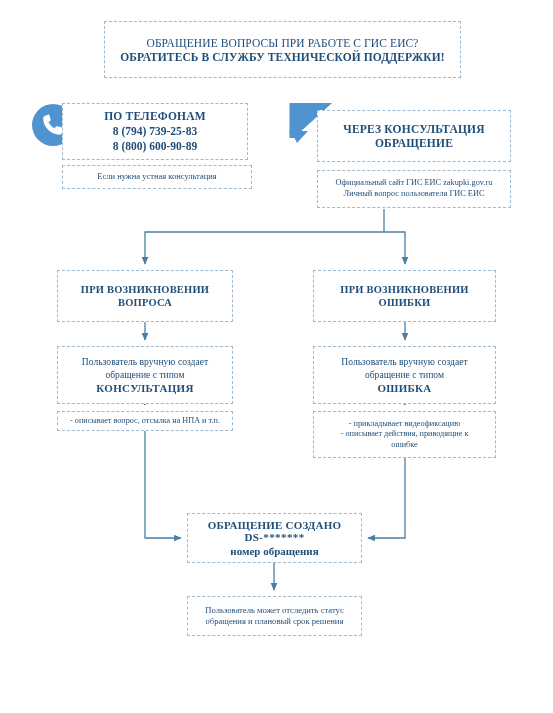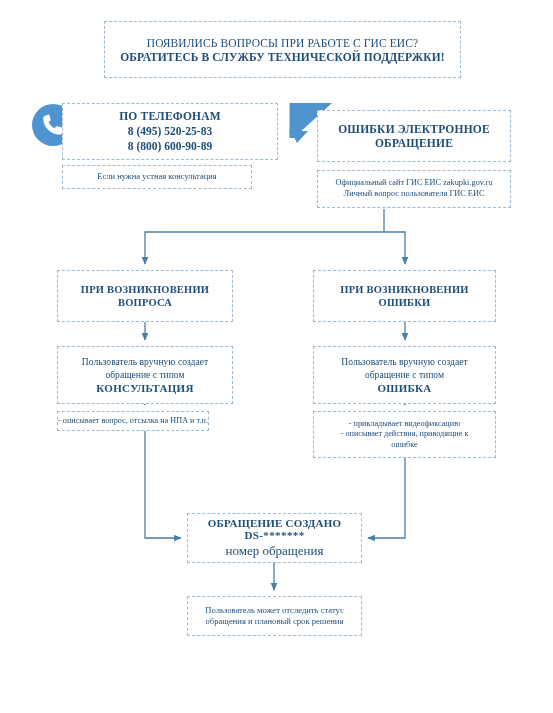--- a/index.html
+++ b/index.html
@@ -48,21 +48,21 @@
     left: 104px; top: 21px;
     width: 357px; height: 57px;
     font-size: 11.5px;
   }
   #header-banner .l1 { font-weight: normal; letter-spacing: .1px; }
   #header-banner .l2 { font-weight: bold; letter-spacing: .1px; margin-top: 2px;}
 
   
   #phone-card {
     left: 62px; top: 103px;
-    width: 216px; height: 57px;
+    width: 186px; height: 57px;
     font-size: 11.5px;
   }
   #phone-card .ttl { font-size: 11.5px; }
   #phone-card .num { font-size: 11.5px; font-weight: bold; line-height: 1.3; }
 
   #phone-note {
     left: 62px; top: 165px;
     width: 190px; height: 24px;
     font-size: 8.5px;
     font-family: Liberation Serif, serif;
@@ -112,40 +112,40 @@
   #branch-e-act {
     left: 313px; top: 346px;
     width: 183px; height: 58px;
     font-size: 9.6px;
   }
   .act-strong { font-weight: bold; font-size: 11px; letter-spacing: .3px; margin-top: 1px; }
 
   
   #branch-q-det {
     left: 57px; top: 411px;
-    width: 152px; height: 20px;
+    width: 176px; height: 20px;
     font-size: 8.2px;
     justify-content: center;
   }
   #branch-e-det {
     left: 313px; top: 411px;
     width: 183px; height: 47px;
     font-size: 8.2px;
   }
 
   
   #result-box {
     left: 187px; top: 513px;
     width: 175px; height: 50px;
     font-size: 11px;
     justify-content: center;
   }
   #result-box .rttl { font-weight: bold; font-size: 11px; letter-spacing: .2px; }
   #result-box .rcode { font-weight: bold; font-size: 11px; letter-spacing: .4px; }
-  #result-box .rcap { font-weight: normal; font-size: 13px; margin-top: 2px; }
+  #result-box .rcap { font-weight: bold; font-size: 11px; margin-top: 2px; }
 
   #track-box {
     left: 187px; top: 596px;
     width: 175px; height: 40px;
     font-size: 8.6px;
     text-align: right;
   }
 
   
   #connectors {
@@ -184,52 +184,52 @@
 
       <path d="M 405,404 L 405,405" marker-end="url(#arrow)"></path>
 
       <path d="M 405,458 L 405,538 L 368,538" marker-end="url(#arrow)"></path>
 
       <path d="M 274,563 L 274,590" marker-end="url(#arrow)"></path>
     </g>
   </svg>
 
   <div class="box" id="header-banner">
-    <div class="l1">ПОЯВИЛИСЬ ВОПРОСЫ ПРИ РАБОТЕ С ГИС ЕИС?</div>
+    <div class="l1">ОБРАЩЕНИЕ ВОПРОСЫ ПРИ РАБОТЕ С ГИС ЕИС?</div>
     <div class="l2">ОБРАТИТЕСЬ В СЛУЖБУ ТЕХНИЧЕСКОЙ ПОДДЕРЖКИ!</div>
   </div>
 
   <div id="phone-icon">
     <svg viewBox="0 0 44 44" width="44" height="44" xmlns="http://www.w3.org/2000/svg">
       <circle cx="22" cy="22" r="21" fill="#4f93d1"></circle>
       <path d="M15.2 12.5c-1.6 0-3.0 1.2-3.0 3.1 0 8.6 7.6 16.1 16.3 16.1 1.8 0 3.0-1.4 3.0-3.0v-3.0
                c0-0.8-0.5-1.3-1.2-1.5l-3.9-1.0c-0.7-0.2-1.3 0.1-1.7 0.6l-1.1 1.5c-2.6-1.3-4.8-3.5-6.1-6.1
                l1.5-1.1c0.6-0.4 0.8-1.0 0.6-1.7l-1.0-3.8c-0.2-0.7-0.8-1.2-1.5-1.2z" fill="#ffffff"></path>
     </svg>
   </div>
 
   <div class="box" id="phone-card">
     <div class="ttl">ПО ТЕЛЕФОНАМ</div>
-    <div class="num">8 (495) 520-25-83</div>
+    <div class="num">8 (794) 739-25-83</div>
     <div class="num">8 (800) 600-90-89</div>
   </div>
 
   <div class="box" id="phone-note">
     <div class="sub">Если нужна  устная консультация</div>
   </div>
 
   <div id="email-icon">
     <svg viewBox="0 0 48 46" width="48" height="46" xmlns="http://www.w3.org/2000/svg">
       <path d="M1.5 3 L44 3 L10 34 L1.5 34 Z" fill="#4f93d1"></path>
       <path d="M1.5 31 L20 31 L9 43 L6.5 38 L1.5 38 Z" fill="#4f93d1"></path>
     </svg>
   </div>
 
   <div class="box" id="email-card">
-    <div class="ttl">ОШИБКИ ЭЛЕКТРОННОЕ</div>
+    <div class="ttl">ЧЕРЕЗ КОНСУЛЬТАЦИЯ</div>
     <div class="ttl">ОБРАЩЕНИЕ</div>
   </div>
 
   <div class="box" id="email-note">
     <div class="sub">Официальный сайт ГИС ЕИС zakupki.gov.ru</div>
     <div class="sub">Личный вопрос пользователя ГИС ЕИС</div>
   </div>
 
   <div class="box" id="branch-q-head">
     <div class="ttl">ПРИ ВОЗНИКНОВЕНИИ</div>

